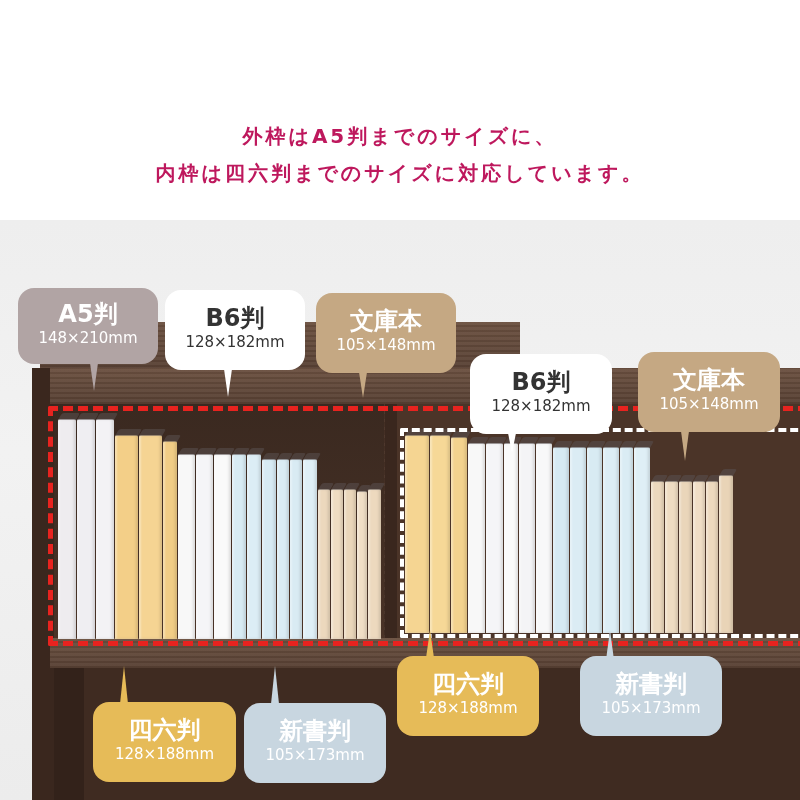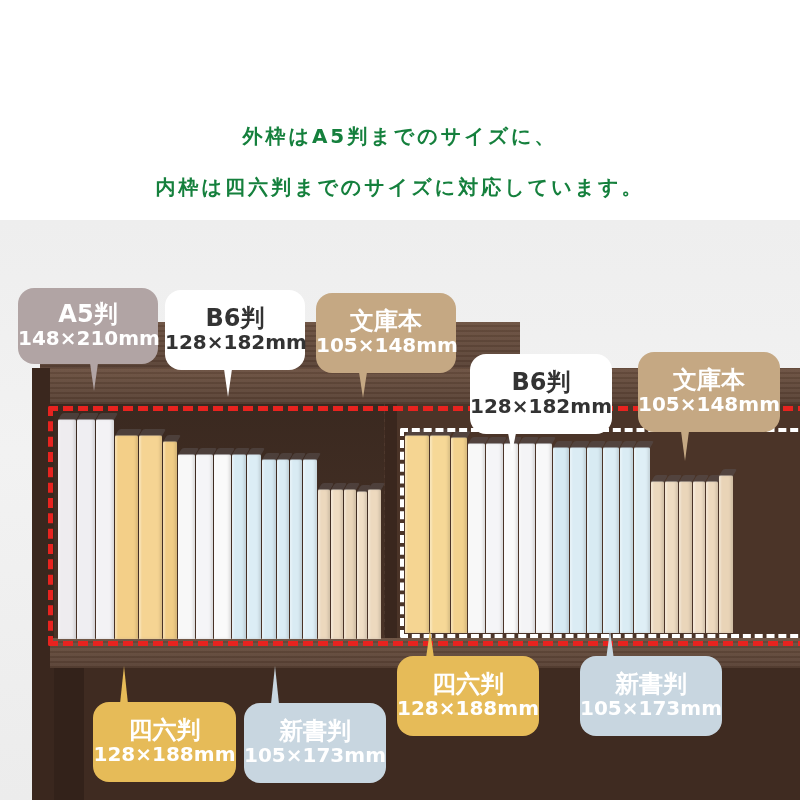--- a/index.html
+++ b/index.html
@@ -4,23 +4,23 @@
 <style>
   * { box-sizing: border-box; margin: 0; padding: 0; }
   html, body { width: 800px; height: 800px; overflow: hidden; background: #ffffff; }
   body { position: relative; font-family: "DejaVu Sans", "Liberation Sans", sans-serif; }
 
   
   .header { position: absolute; left: 0; top: 0; width: 800px; height: 220px; background: #ffffff; }
   .title { position: absolute; left: 0; width: 800px; top: 52px; text-align: center;
     font-size: 38px; font-weight: bold; color: #333333; letter-spacing: 3px; }
   .sub { position: absolute; left: 0; width: 800px; text-align: center;
-    font-size: 20px; font-weight: bold; color: #15803d; letter-spacing: 3px; }
+    font-size: 20px; font-weight: bold; color: #be185d; letter-spacing: 3px; }
   .sub1 { top: 123px; }
-  .sub2 { top: 174px; }
+  .sub2 { top: 160px; }
 
   
   .scene { position: absolute; left: 0; top: 220px; width: 800px; height: 580px;
     background: linear-gradient(180deg, #eeeeee 0%, #f2f2f2 40%, #ececec 100%); overflow: hidden; }
 
   .wood { background:
       repeating-linear-gradient(0deg, rgba(0,0,0,0.07) 0 2px, rgba(255,255,255,0.03) 2px 5px, rgba(0,0,0,0.04) 5px 8px),
       linear-gradient(180deg, #4a3327, #3f2b21); }
   .wood-light { background:
       repeating-linear-gradient(0deg, rgba(0,0,0,0.06) 0 2px, rgba(255,255,255,0.04) 2px 5px),
@@ -34,21 +34,21 @@
   .book::before { content: ""; position: absolute; left: 0; right: 0; top: -6px; height: 7px;
     background: rgba(90,80,80,0.55); transform: skewX(-30deg); transform-origin: bottom left; border-radius: 2px 2px 0 0; }
 
   
   .dash-red { position: absolute; border: 5px dashed #e8231f; border-radius: 2px; }
   .dash-white { position: absolute; border: 4px dashed #ffffff; border-radius: 2px; }
 
   
   .callout { position: absolute; border-radius: 16px; text-align: center; }
   .callout .name { display: block; font-weight: bold; font-size: 24px; line-height: 28px; }
-  .callout .dim { display: block; font-weight: bold; font-size: 20px; line-height: 20px; }
+  .callout .dim { display: block; font-weight: normal; font-size: 15px; line-height: 20px; }
   .tail-down { position: absolute; width: 0; height: 0; border-left: 4px solid transparent; border-right: 4px solid transparent; }
   .tail-up { position: absolute; width: 0; height: 0; border-left: 4px solid transparent; border-right: 4px solid transparent; }
 </style>
 </head>
 <body>
 
 <div class="header">
   <div class="sub sub1">外枠はA5判までのサイズに、</div>
   <div class="sub sub2">内枠は四六判までのサイズに対応しています。</div>
 </div>

